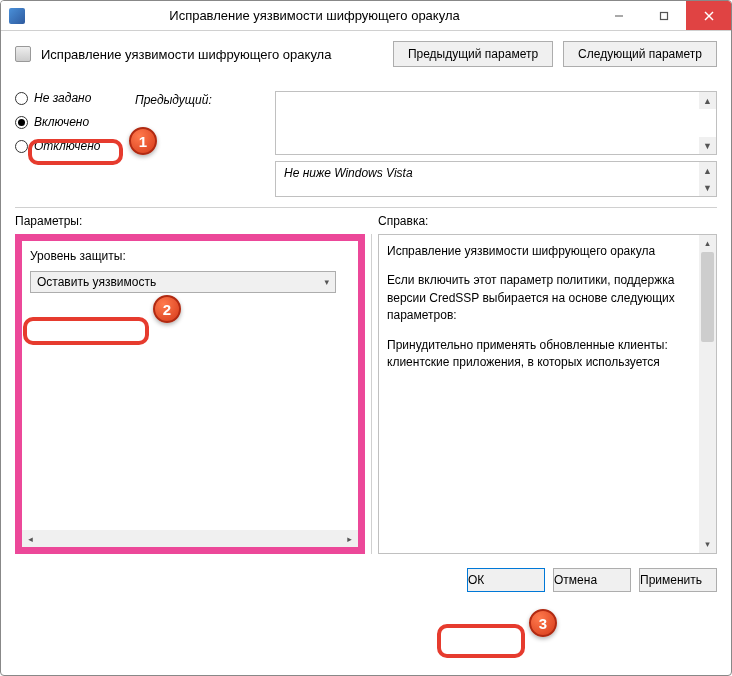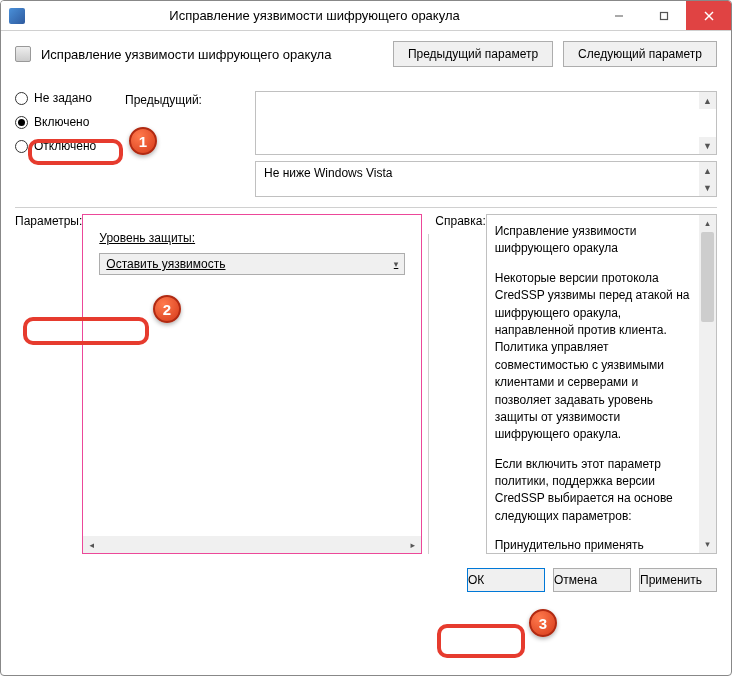--- a/index.html
+++ b/index.html
@@ -12,46 +12,46 @@
 .titlebar-btn { width: 45px; display: flex; align-items: center; justify-content: center; color: #555; }
 .titlebar-btn.close { background: #e04343; color: #fff; }
 .titlebar-btn svg { width: 10px; height: 10px; }
 
 .content { padding: 10px 14px 0 14px; }
 .row1 { display: flex; align-items: center; gap: 10px; margin-bottom: 12px; }
 .policy-icon { width: 16px; height: 16px; background: linear-gradient(#eee,#ccc); border: 1px solid #999; border-radius: 2px; }
 .policy-title { flex: 1; font-size: 13px; }
 .nav-btn { border: 1px solid #adadad; background: #f0f0f0; padding: 5px 14px; font-size: 12px; cursor: pointer; }
 
-.settings-row { display: flex; margin-top: 24px; }
+.settings-row { display: flex; gap: 10px; margin-top: 24px; font-style: italic; }
 .radios { width: 110px; }
 .radio-line { display: flex; align-items: center; gap: 6px; margin-bottom: 10px; position: relative; }
 .radio { width: 13px; height: 13px; border: 1px solid #333; border-radius: 50%; display: flex; align-items: center; justify-content: center; }
 .radio.checked::after { content: ""; width: 7px; height: 7px; background: #000; border-radius: 50%; }
 .radio-label { font-size: 12px; }
 .labels-col { width: 130px; }
 .labels-col div { height: 70px; display: flex; align-items: flex-start; padding-top: 2px; }
 .labels-col .req { height: 30px; }
 .fields-col { flex: 1; }
 .textarea { border: 1px solid #c0c0c0; height: 64px; position: relative; background: #fff; }
 .textarea .scroll-up, .textarea .scroll-down { position: absolute; right: 0; width: 17px; height: 17px; background: #f0f0f0; display: flex; align-items: center; justify-content: center; font-size: 9px; color: #555; }
 .textarea .scroll-up { top: 0; } .textarea .scroll-down { bottom: 0; }
 .req-box { border: 1px solid #c0c0c0; margin-top: 6px; height: 36px; padding: 4px 8px; position: relative; }
 .req-box .scroll-up, .req-box .scroll-down { position: absolute; right: 0; width: 17px; height: 17px; background: #f0f0f0; display: flex; align-items: center; justify-content: center; font-size: 9px; color: #555; }
 .req-box .scroll-up { top: 0; } .req-box .scroll-down { bottom: 0; }
 
 .hr { border-top: 1px solid #d0d0d0; margin: 10px 0 6px; }
 
 .columns { display: flex; gap: 6px; height: 340px; }
-.col { flex: 1; display: flex; flex-direction: row; }
+.col { flex: 1; display: flex; flex-direction: column; }
 .col-left { flex: 0 0 350px; }
 .col-header { margin-bottom: 6px; }
 .divider-vert { width: 1px; background: #d0d0d0; margin-top: 20px; }
 
-.options-box { border: 1px solid #ec4899; flex: 1; padding: 16px; position: relative; overflow: hidden; text-decoration: underline; }
+.options-box { border: 7px solid #ec4899; flex: 1; padding: 8px; position: relative; overflow: hidden; }
 .options-box .label { margin-bottom: 8px; }
 .combo { border: 1px solid #adadad; background: #f0f0f0; padding: 3px 6px; width: 306px; display: flex; justify-content: space-between; align-items: center; cursor: pointer; }
 .combo .arrow { font-size: 9px; color: #555; }
 .hscroll { position: absolute; bottom: 0; left: 0; right: 0; height: 17px; background: #f0f0f0; display: flex; }
 .hscroll .arrow { width: 17px; display: flex; align-items: center; justify-content: center; font-size: 9px; color: #555; }
 .hscroll .track { flex: 1; }
 
 .help-box { border: 1px solid #c0c0c0; flex: 1; padding: 8px 22px 8px 8px; position: relative; overflow: hidden; line-height: 1.45; }
 .help-box p { margin: 0 0 12px 0; }
 .vscroll { position: absolute; top: 0; right: 0; bottom: 0; width: 17px; background: #f0f0f0; display: flex; flex-direction: column; }
@@ -148,21 +148,20 @@
           <div class="track"></div>
           <div class="arrow">▸</div>
         </div>
       </div>
     </div>
     <div class="divider-vert"></div>
     <div class="col">
       <div class="col-header">Справка:</div>
       <div class="help-box">
         <p>Исправление уязвимости шифрующего оракула</p>
-        <p>Некоторые версии протокола CredSSP уязвимы перед атакой на шифрующего оракула, направленной против клиента. Политика управляет совместимостью с уязвимыми клиентами и серверами и позволяет задавать уровень защиты от уязвимости шифрующего оракула.</p>
         <p>Если включить этот параметр политики, поддержка версии CredSSP выбирается на основе следующих параметров:</p>
         <p>Принудительно применять обновленные клиенты: клиентские приложения, в которых используется</p>
         <div class="vscroll">
           <div class="arrow">▴</div>
           <div class="track">
               <div class="thumb"></div>
             </div>
           <div class="arrow">▾</div>
         </div>
       </div>

